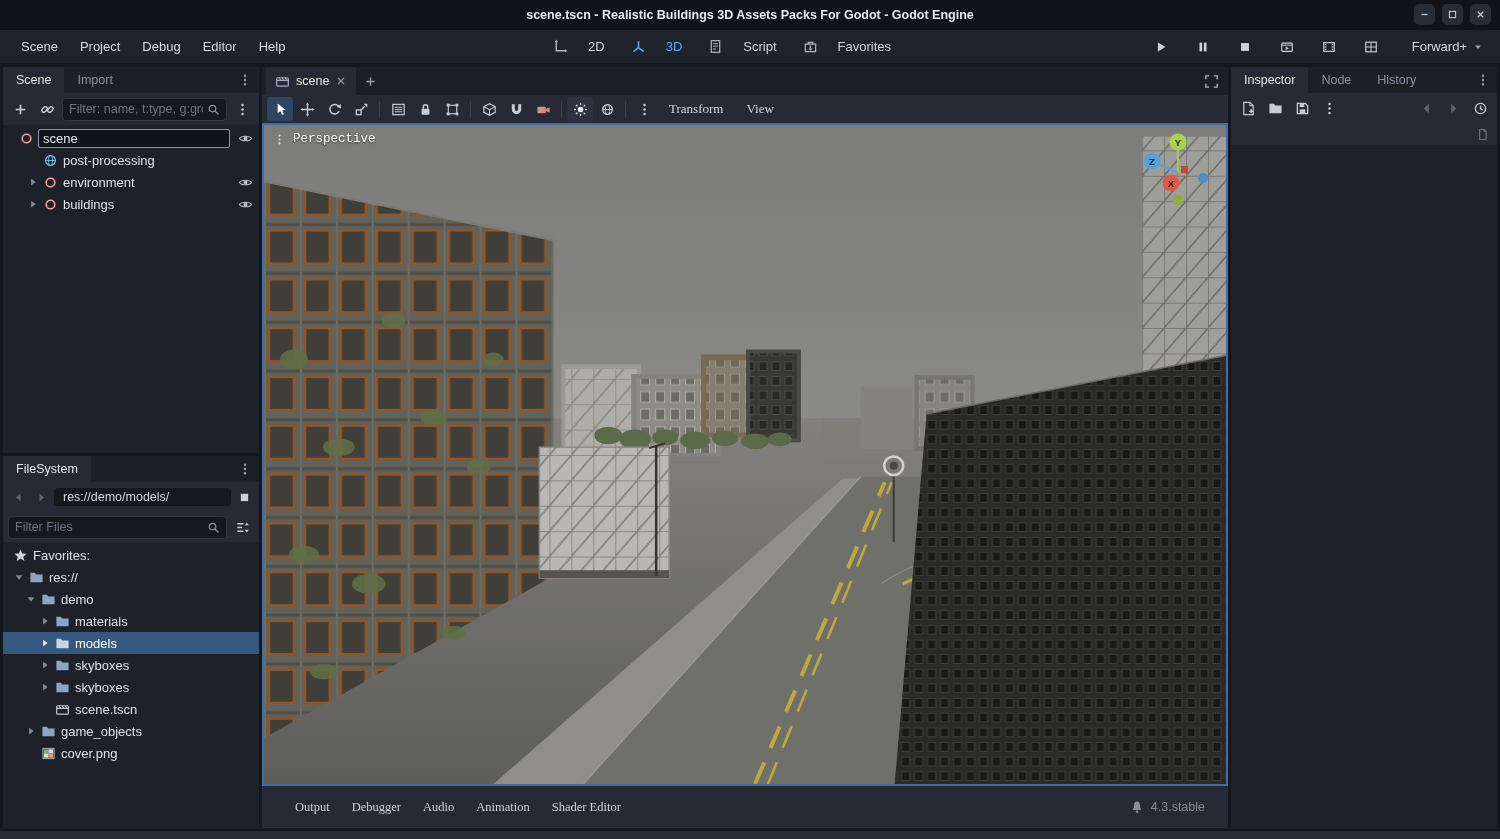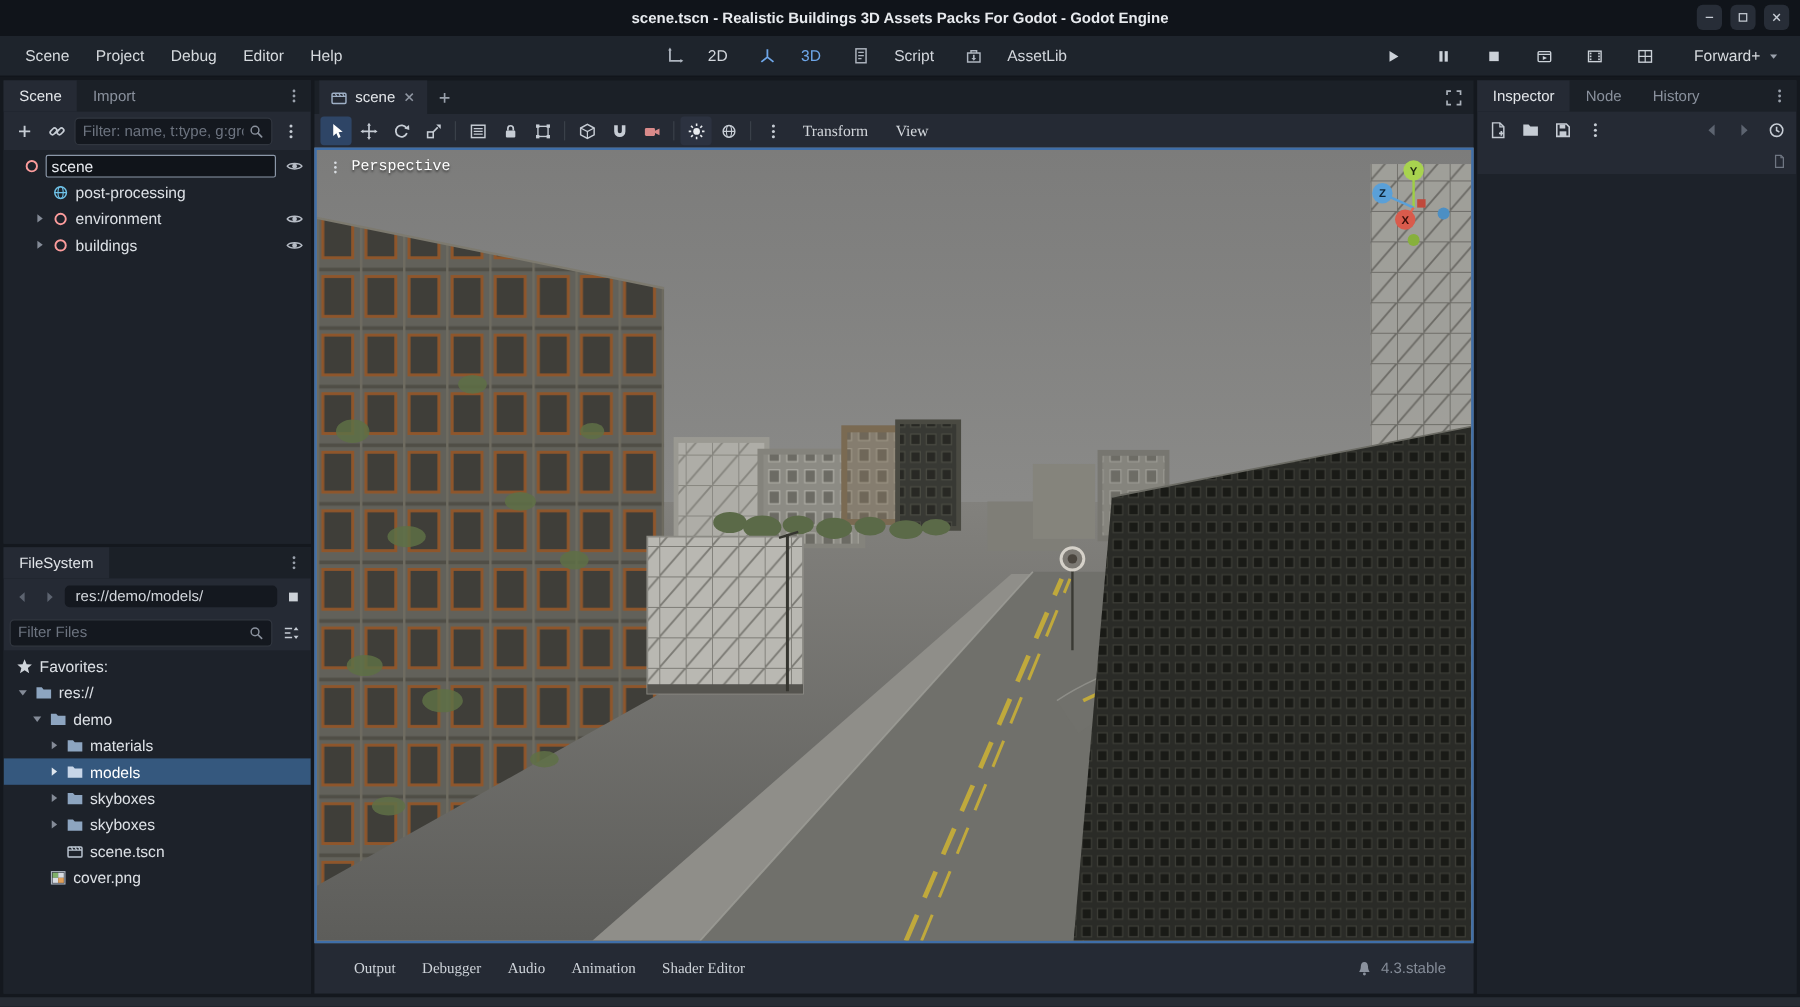--- a/index.html
+++ b/index.html
@@ -375,21 +375,21 @@
       <span class="mode">
           <svg class="ic">
             <use href="#i-script"></use>
           </svg>
           <span>Script</span>
         </span>
       <span class="mode">
           <svg class="ic">
             <use href="#i-alib"></use>
           </svg>
-          <span>AssetLib</span>
+          <span>Favorites</span>
         </span>
     </div>
     <div class="menu-right">
       <button class="pbtn">
           <svg class="ic">
             <use href="#i-play"></use>
           </svg>
         </button>
       <button class="pbtn">
           <svg class="ic">
@@ -657,20 +657,33 @@
             <span class="tlabel">skyboxes</span>
           </div>
           <div class="trow d2">
             <span class="arrow"></span>
             <span class="nicon" style="color:#bcc6d2">
                 <svg class="ic">
                   <use href="#i-clap"></use>
                 </svg>
               </span>
             <span class="tlabel">scene.tscn</span>
+          </div>
+          <div class="trow d1">
+            <span class="arrow">
+                <svg class="ic">
+                  <use href="#i-arr"></use>
+                </svg>
+              </span>
+            <span class="nicon" style="color:#8da5c0">
+                <svg class="ic">
+                  <use href="#i-folder"></use>
+                </svg>
+              </span>
+            <span class="tlabel">game_objects</span>
           </div>
           <div class="trow d1">
             <span class="arrow"></span>
             <span class="nicon">
               <svg class="ic" viewBox="0 0 16 16">
                   <rect x="2" y="2.5" width="12" height="11" fill="#2c313a" stroke="#aab2bd" stroke-width="1"></rect>
                   <rect x="3" y="3.5" width="5" height="4.5" fill="#7fb069"></rect>
                   <rect x="8" y="3.5" width="5" height="4.5" fill="#d8dde3"></rect>
                   <rect x="3" y="8" width="5" height="4.5" fill="#d8dde3"></rect>
                   <rect x="8" y="8" width="5" height="4.5" fill="#e0a05a"></rect>

